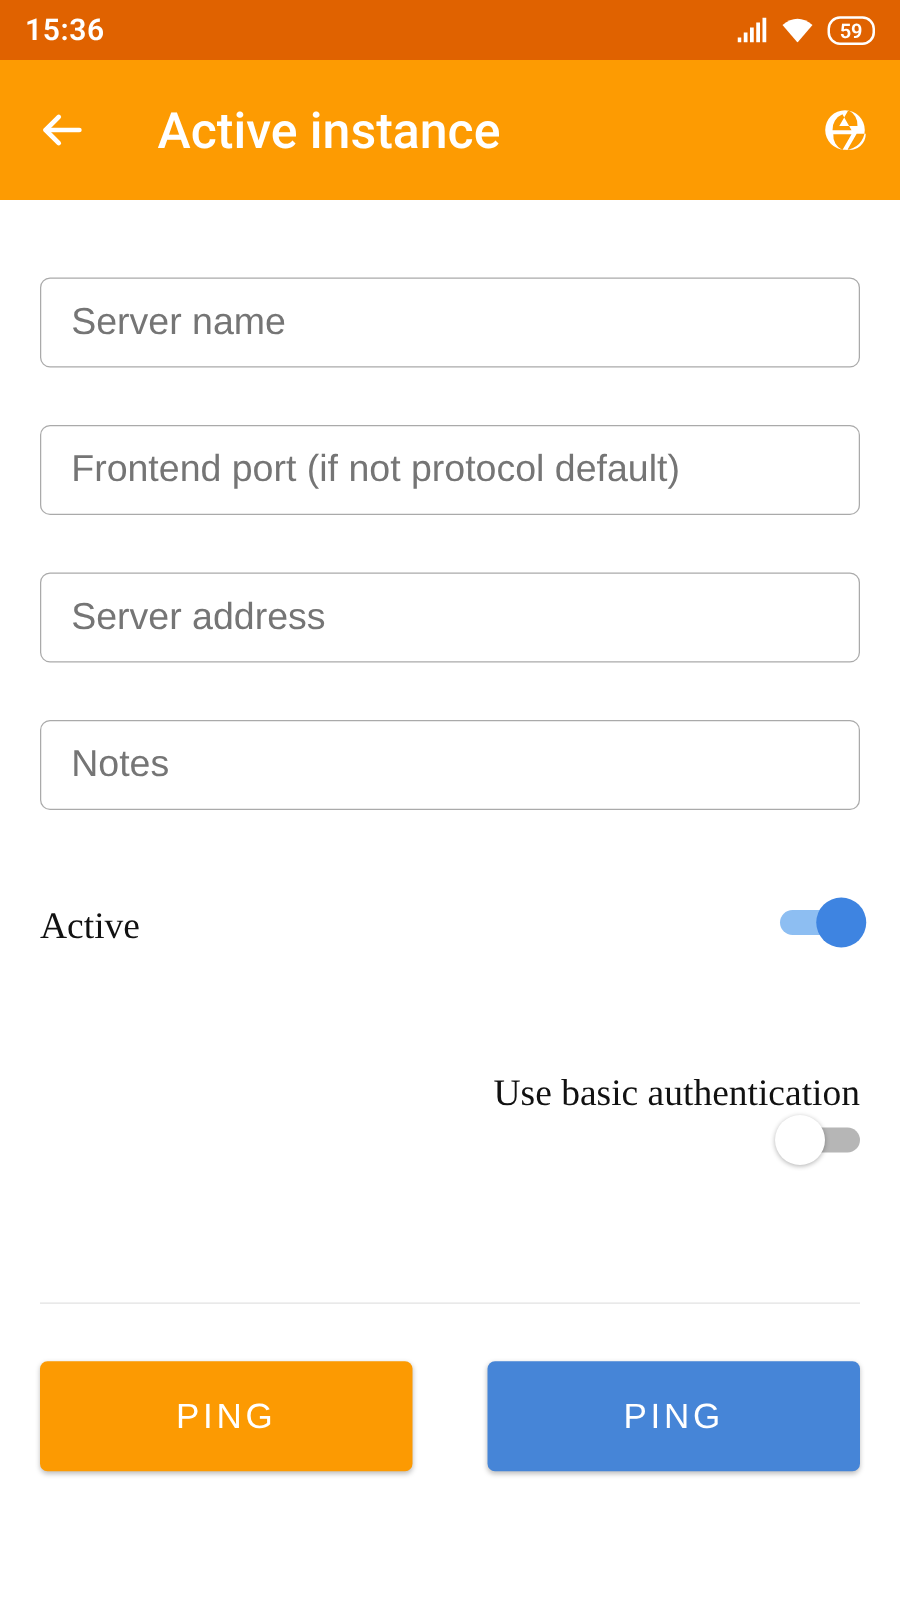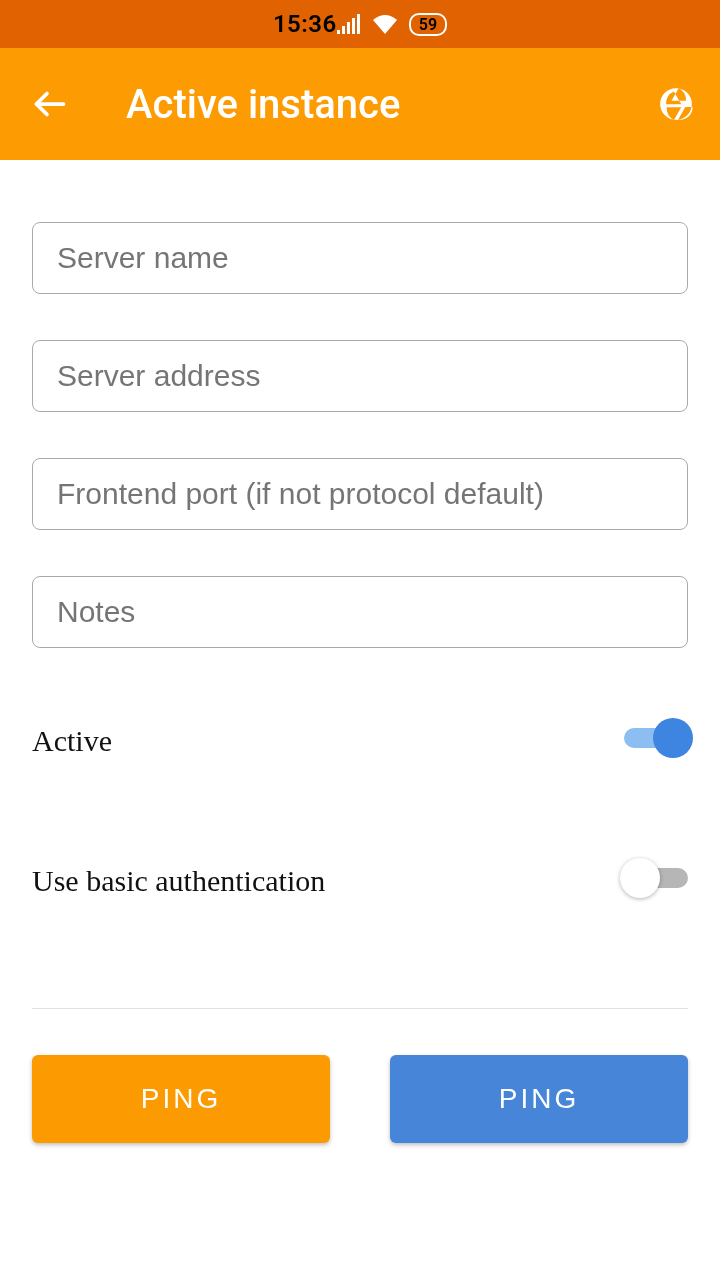--- a/index.html
+++ b/index.html
@@ -2,23 +2,23 @@
 <html><head>
 <meta charset="utf-8">
 <style>
   * { box-sizing: border-box; margin: 0; padding: 0; }
   html, body { width: 720px; height: 1280px; font-family: Roboto, -apple-system, "Helvetica Neue", Arial, sans-serif; background: #fff; }
   .statusbar {
     height: 48px;
     background: #e06200;
     display: flex;
     align-items: center;
-    justify-content: center;
+    justify-content: space-between;
     padding: 0 20px;
-    color: #000000;
+    color: #ffffff;
   }
   .statusbar-time { font-size: 24px; font-weight: 600; letter-spacing: 0.5px; }
   .statusbar-icons { display: flex; align-items: center; gap: 10px; }
   .appbar {
     height: 112px;
     background: #fd9b02;
     display: flex;
     align-items: center;
     padding: 0 24px;
     color: #fff;
@@ -40,21 +40,21 @@
     color: #6c6c6c;
   }
   .field:first-of-type { margin-top: 62px; }
   .toggle-row {
     display: flex;
     align-items: flex-end;
     justify-content: space-between;
     margin-top: 70px;
     font-family: Liberation Serif, serif;
   }
-  .toggle-row + .toggle-row { margin-top: 100px; }
+  .toggle-row + .toggle-row { margin-top: 100px; flex-direction: column; }
   .toggle-label { font-size: 30px; color: #111; }
   .switch { position: relative; width: 64px; height: 40px; cursor:pointer; }
   .switch-track-on { position:absolute; top:10px; left:0; width:50px; height:20px; background:#8dbef2; border-radius:10px; }
   .switch-thumb-on { position:absolute; top:0; right:-5px; width:40px; height:40px; background:#3e84e1; border-radius:50%; }
   .switch-track-off { position:absolute; top:10px; left:14px; width:50px; height:20px; background:#b6b6b6; border-radius:10px; }
   .switch-thumb-off { position:absolute; top:0; left:-4px; width:40px; height:40px; background:#fff; border-radius:50%; box-shadow:0 1px 4px rgba(0,0,0,0.3); }
   .divider { height:1px; background:#e2e2e2; margin: 110px 0 0 0; }
   .buttons { display:flex; gap:60px; margin-top:46px; }
   .btn { flex:1; height:88px; border:none; border-radius:6px; font-size:28px; font-weight:500; letter-spacing:3px; color:#fff; cursor:pointer; box-shadow: 0 2px 4px rgba(0,0,0,0.25); }
   .btn-ping { background:#fc9a02; }
@@ -90,22 +90,22 @@
   <div class="appbar-title">Active instance</div>
   <div class="action-icon">
     <svg width="38" height="38" viewBox="0 0 24 24" fill="#fff">
         <path d="M12 2a10 10 0 100 20 10 10 0 000-20zm-1.3 2.1l4.6 8H5.7a8 8 0 015-8zm-4.6 10h9.2l-4.6 8a8 8 0 01-4.6-8zm7.2 7.8l4.6-8h4.6a8 8 0 01-9.2 8zM18.3 10h-9.2l4.6-8a8 8 0 014.6 8z"></path>
       </svg>
   </div>
 </div>
 
 <div class="content">
   <input class="field" placeholder="Server name" style="">
+  <input class="field" placeholder="Frontend port (if not protocol default)" style="">
   <input class="field" placeholder="Server address" style="">
-  <input class="field" placeholder="Frontend port (if not protocol default)" style="">
   <input class="field" placeholder="Notes" style="">
 
   <div class="toggle-row">
     <span class="toggle-label">Active</span>
     <div class="switch">
       <div class="switch-track-on"></div>
         <div class="switch-thumb-on"></div>
     </div>
   </div>
 

